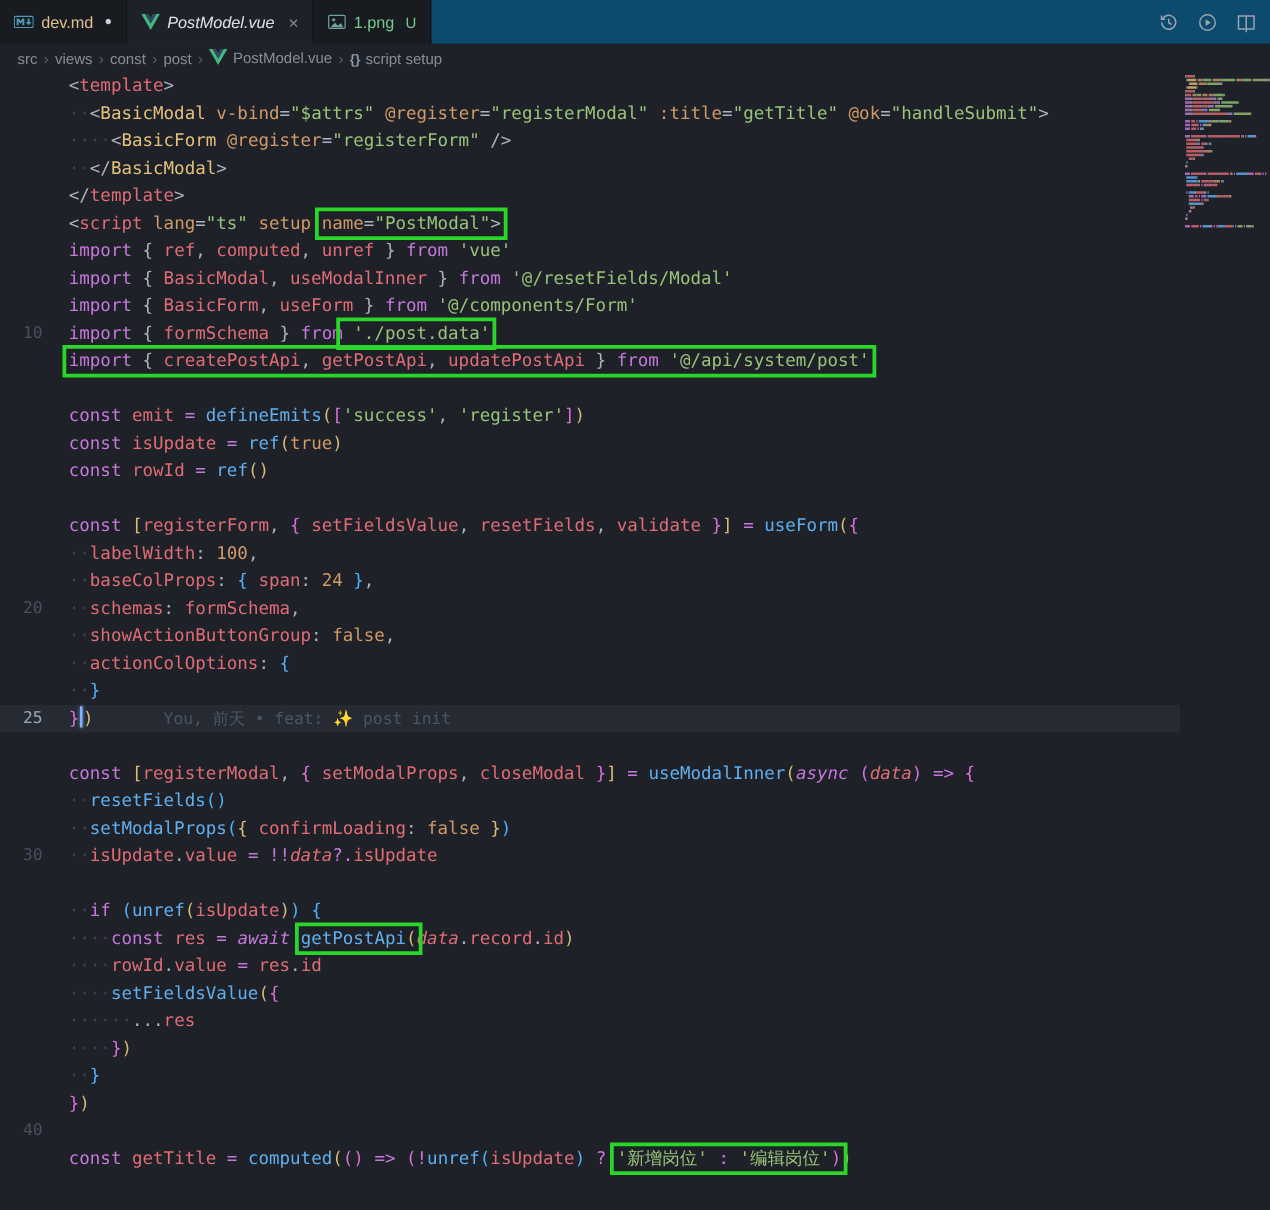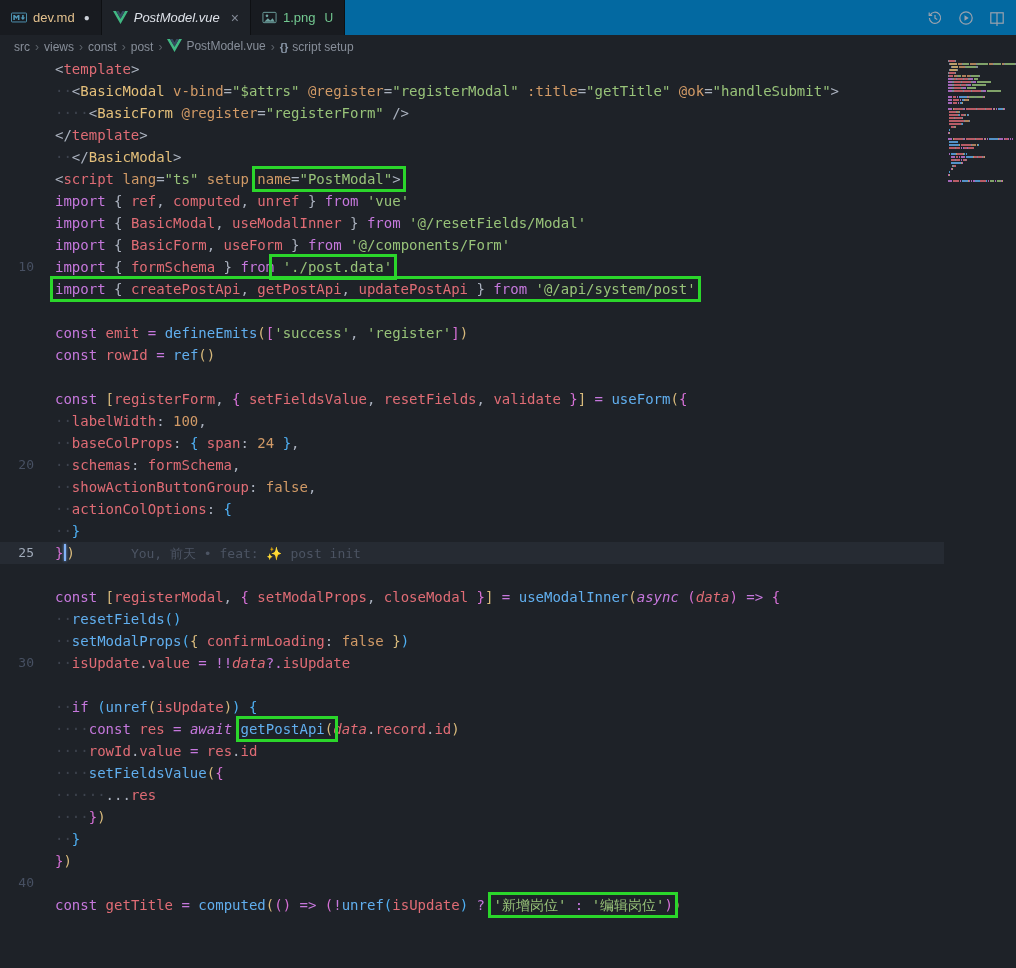--- a/index.html
+++ b/index.html
@@ -1,18 +1,18 @@
 <!DOCTYPE html>
 <html><head>
 <meta charset="utf-8">
 <style>
   html,body{margin:0;padding:0;}
   body{width:1016px;height:968px;overflow:hidden;background:#1e2228;font-family:"Liberation Sans",sans-serif;}
   
-  .tabbar{height:35px;background:#0369a1;display:flex;align-items:stretch;}
+  .tabbar{height:35px;background:#0c4a6e;display:flex;align-items:stretch;}
   .tabs{display:flex;}
   .tab{display:flex;align-items:center;gap:6px;padding:0 11px;font-size:13px;background:#181b20;border-right:1px solid #0e1013;cursor:pointer;}
   .tab.active{background:#1e2228;}
   .ticon{display:flex;align-items:center;}
   .dot{font-size:10px;color:#ccd1d9;margin-left:3px;}
   .badge{font-size:12px;color:#73c991;margin-left:3px;}
   .close{font-size:14px;color:#848b97;margin-left:5px;}
   .actions{margin-left:auto;display:flex;align-items:center;gap:13px;padding:0 10px;color:#9aa2ae;}
   .action{width:18px;height:18px;display:flex;align-items:center;justify-content:center;cursor:pointer;}
   
@@ -142,25 +142,25 @@
       <div class="line">
         <span class="num"></span>
         <span class="content"><span class="tk-w">··</span><span class="tk-p">&lt;</span><span class="tk-c">BasicModal</span><span class="tk-p"> </span><span class="tk-a">v-bind</span><span class="tk-p">=</span><span class="tk-s">"$attrs"</span><span class="tk-p"> </span><span class="tk-a">@register</span><span class="tk-p">=</span><span class="tk-s">"registerModal"</span><span class="tk-p"> </span><span class="tk-a">:title</span><span class="tk-p">=</span><span class="tk-s">"getTitle"</span><span class="tk-p"> </span><span class="tk-a">@ok</span><span class="tk-p">=</span><span class="tk-s">"handleSubmit"</span><span class="tk-p">&gt;</span></span>
       </div>
       <div class="line">
         <span class="num"></span>
         <span class="content"><span class="tk-w">····</span><span class="tk-p">&lt;</span><span class="tk-c">BasicForm</span><span class="tk-p"> </span><span class="tk-a">@register</span><span class="tk-p">=</span><span class="tk-s">"registerForm"</span><span class="tk-p"> /&gt;</span></span>
       </div>
       <div class="line">
         <span class="num"></span>
+        <span class="content"><span class="tk-w">··</span><span class="tk-p">&lt;/</span><span class="tk-c">BasicModal</span><span class="tk-p">&gt;</span></span>
+      </div>
+      <div class="line">
+        <span class="num"></span>
         <span class="content"><span class="tk-p">&lt;/</span><span class="tk-t">template</span><span class="tk-p">&gt;</span></span>
-      </div>
-      <div class="line">
-        <span class="num"></span>
-        <span class="content"><span class="tk-w">··</span><span class="tk-p">&lt;/</span><span class="tk-c">BasicModal</span><span class="tk-p">&gt;</span></span>
       </div>
       <div class="line">
         <span class="num"></span>
         <span class="content"><span class="tk-p">&lt;</span><span class="tk-t">script</span><span class="tk-p"> </span><span class="tk-a">lang</span><span class="tk-p">=</span><span class="tk-s">"ts"</span><span class="tk-p"> </span><span class="tk-a">setup</span><span class="tk-p"> </span><span class="annot"><span class="tk-a">name</span><span class="tk-p">=</span><span class="tk-s">"PostModal"</span><span class="tk-p">&gt;</span></span></span>
       </div>
       <div class="line">
         <span class="num"></span>
         <span class="content"><span class="tk-k">import</span><span class="tk-p"> { </span><span class="tk-v">ref</span><span class="tk-p">, </span><span class="tk-v">computed</span><span class="tk-p">, </span><span class="tk-v">unref</span><span class="tk-p"> } </span><span class="tk-k">from</span><span class="tk-p"> </span><span class="tk-s">'vue'</span></span>
       </div>
       <div class="line">
@@ -179,20 +179,24 @@
         <span class="num"></span>
         <span class="content"><span class="annot"><span class="tk-k">import</span><span class="tk-p"> { </span><span class="tk-v">createPostApi</span><span class="tk-p">, </span><span class="tk-v">getPostApi</span><span class="tk-p">, </span><span class="tk-v">updatePostApi</span><span class="tk-p"> } </span><span class="tk-k">from</span><span class="tk-p"> </span><span class="tk-s">'@/api/system/post'</span></span></span>
       </div>
       <div class="line">
         <span class="num"></span>
         <span class="content"></span>
       </div>
       <div class="line">
         <span class="num"></span>
         <span class="content"><span class="tk-k">const</span><span class="tk-p"> </span><span class="tk-v">emit</span><span class="tk-p"> </span><span class="tk-k">=</span><span class="tk-p"> </span><span class="tk-f">defineEmits</span><span class="tk-g1">(</span><span class="tk-g2">[</span><span class="tk-s">'success'</span><span class="tk-p">, </span><span class="tk-s">'register'</span><span class="tk-g2">]</span><span class="tk-g1">)</span></span>
+      </div>
+      <div class="line">
+        <span class="num"></span>
+        <span class="content"><span class="tk-k">const</span><span class="tk-p"> </span><span class="tk-v">isUpdate</span><span class="tk-p"> </span><span class="tk-k">=</span><span class="tk-p"> </span><span class="tk-f">ref</span><span class="tk-g1">(</span><span class="tk-b">true</span><span class="tk-g1">)</span></span>
       </div>
       <div class="line">
         <span class="num"></span>
         <span class="content"><span class="tk-k">const</span><span class="tk-p"> </span><span class="tk-v">rowId</span><span class="tk-p"> </span><span class="tk-k">=</span><span class="tk-p"> </span><span class="tk-f">ref</span><span class="tk-g1">()</span></span>
       </div>
       <div class="line">
         <span class="num"></span>
         <span class="content"></span>
       </div>
       <div class="line">

